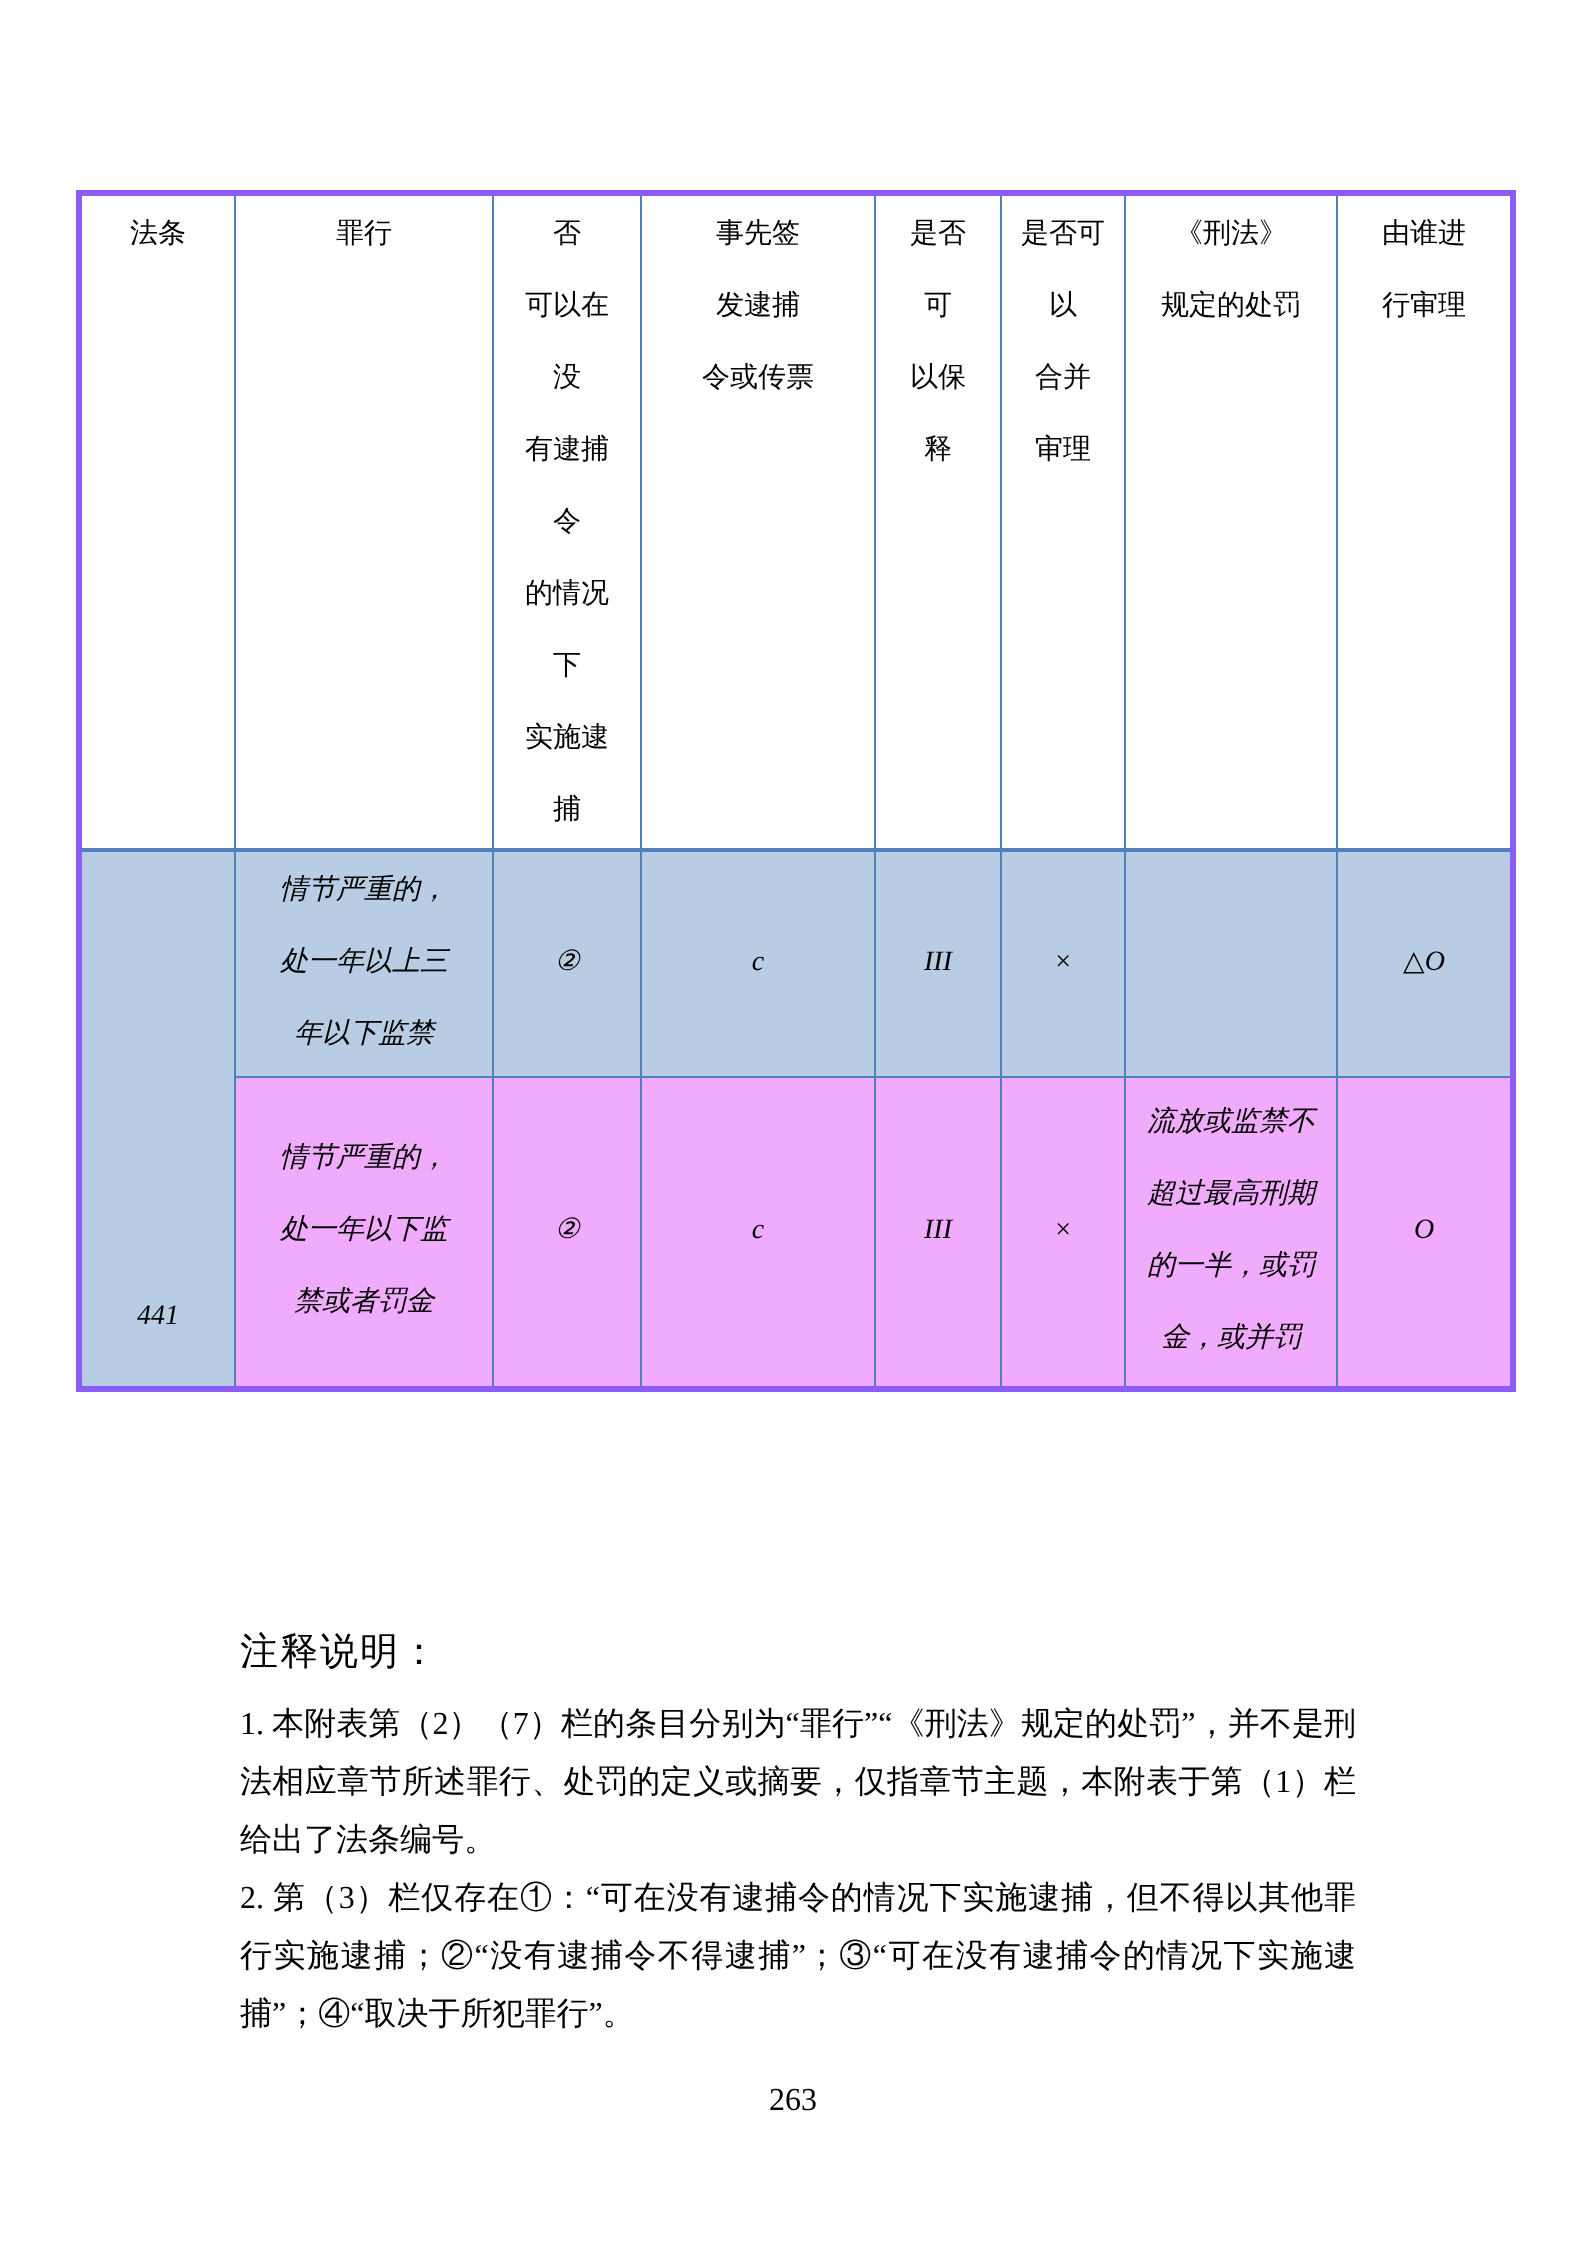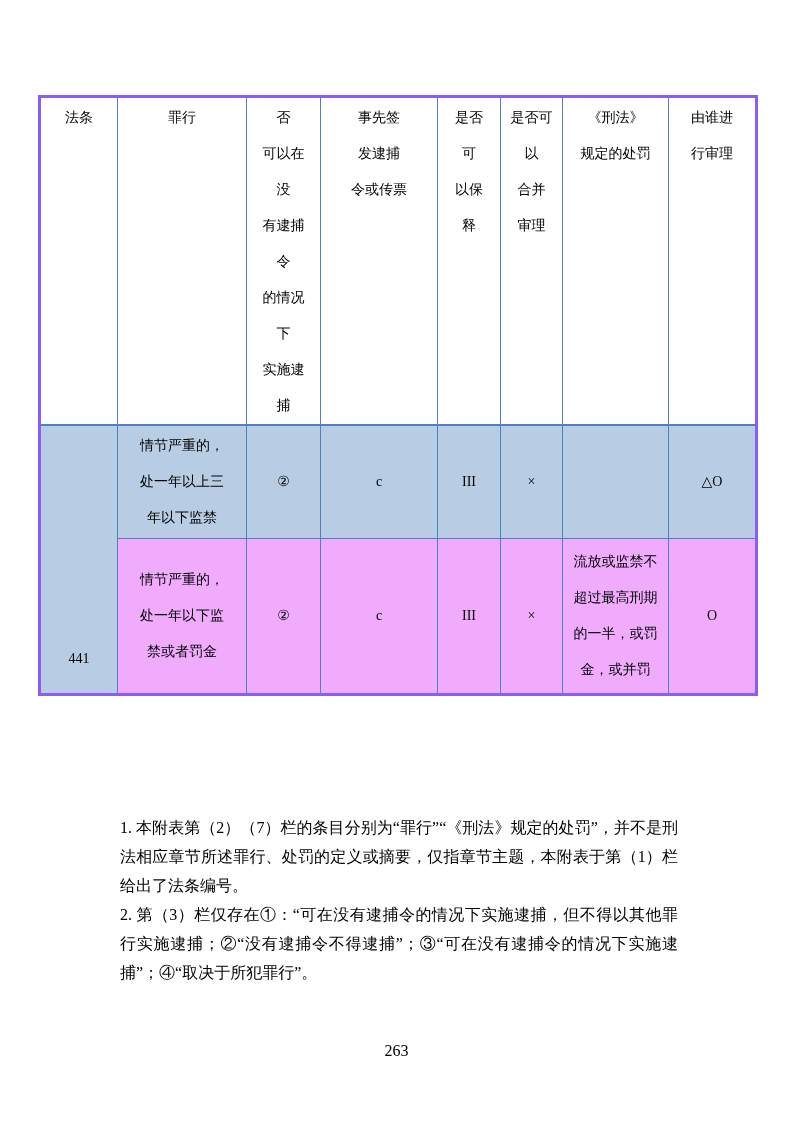--- a/index.html
+++ b/index.html
@@ -30,21 +30,21 @@
     overflow: hidden;
   }
   .doc-table th {
     font-weight: normal;
     vertical-align: top;
     padding-top: 2px;
     background: #ffffff;
     border-bottom: 2px solid #4f81bd;
     height: 318px;
   }
-  .doc-table td { vertical-align: middle; }
+  .doc-table td { vertical-align: middle; font-style: italic; }
   .row-1 td { height: 112px; background: #b8cce4; }
   .row-2 td { height: 154px; background: #f0abfc; }
   td.article-cell {
     background: #b8cce4;
     vertical-align: bottom;
     padding-bottom: 16px;
     border-bottom: 2px solid #4f81bd;
   }
   .ml { white-space: pre-line; }
 
@@ -142,17 +142,18 @@
     <td class="ml">流放或监禁不
 超过最高刑期
 的一半，或罚
 金，或并罚</td>
     <td>O</td>
   </tr>
 </tbody>
   </table>
 
 <div class="notes">
+  <h2 class="notes-heading">注释说明：</h2>
   <p class="note">1. 本附表第（2）（7）栏的条目分别为“罪行”“《刑法》规定的处罚”，并不是刑法相应章节所述罪行、处罚的定义或摘要，仅指章节主题，本附表于第（1）栏给出了法条编号。</p>
   <p class="note">2. 第（3）栏仅存在①：“可在没有逮捕令的情况下实施逮捕，但不得以其他罪行实施逮捕；②“没有逮捕令不得逮捕”；③“可在没有逮捕令的情况下实施逮捕”；④“取决于所犯罪行”。</p>
 </div>
 
 <div class="page-number">263</div>
 
 </body></html>

